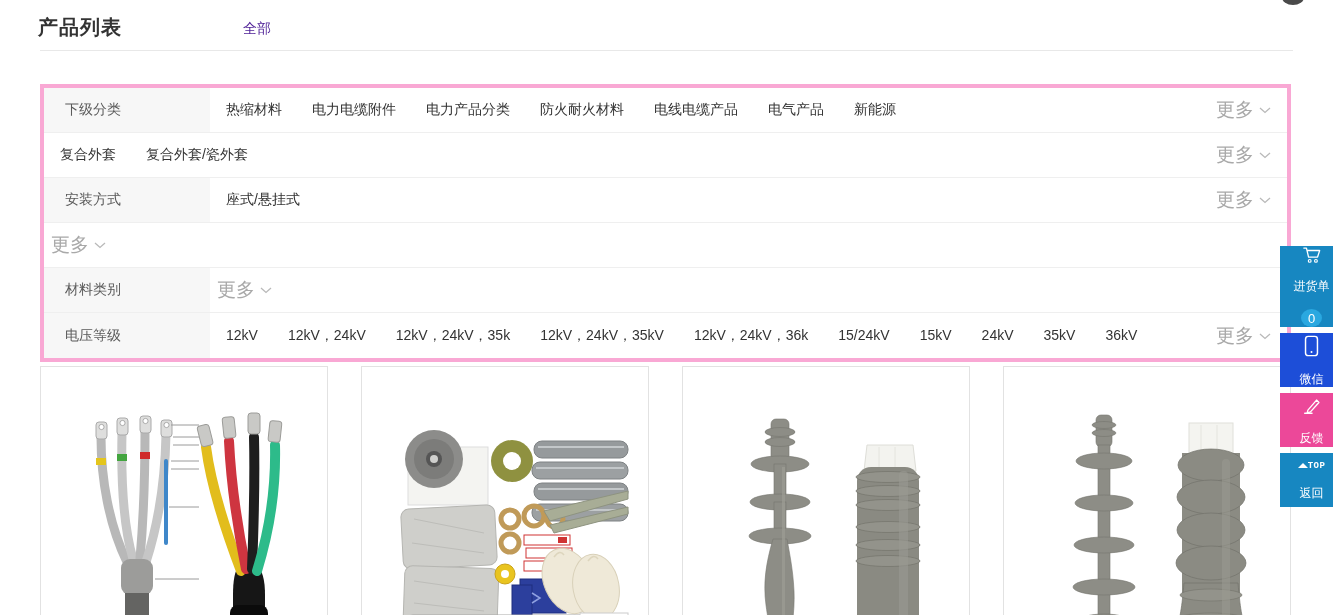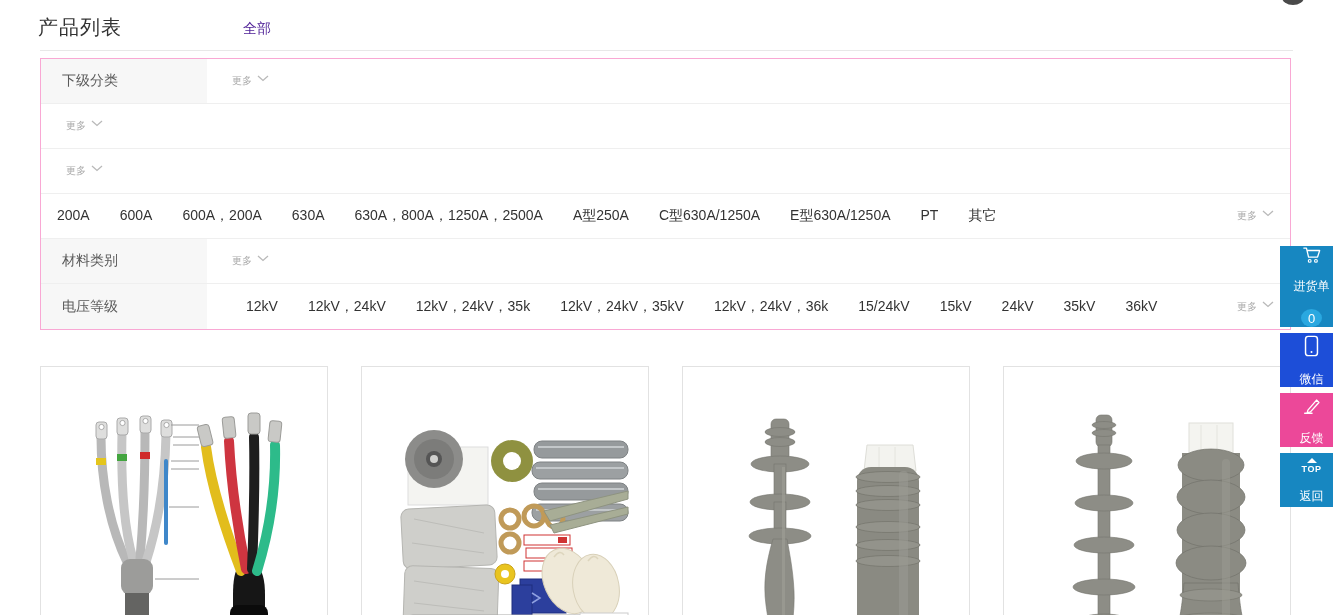--- a/index.html
+++ b/index.html
@@ -2,93 +2,96 @@
 <html><head>
 <meta charset="utf-8">
 <style>
   html,body{margin:0;padding:0;}
   body{
     width:1333px;height:615px;position:relative;overflow:hidden;
     background:#fff;font-family:"Liberation Sans","DejaVu Sans",sans-serif;
     color:#333;
   }
   
-  .page-title{position:absolute;left:38px;top:14px;font-size:20px;color:#333;letter-spacing:1px;}
+  .page-title{position:absolute;left:38px;top:14px;font-size:20px;color:#333;letter-spacing:1px;font-weight:bold;}
   .tab-all{position:absolute;left:243px;top:20px;font-size:14px;color:#4c1d95;cursor:pointer;}
   .head-divider{position:absolute;left:40px;right:40px;top:50px;height:1px;background:#e8e8e8;}
   .cutoff-circle{position:absolute;left:1282px;top:-10px;width:22px;height:15px;border-radius:50%;background:#4a4a4a;}
 
   
-  .ftable{position:absolute;left:40px;top:58px;width:1251px;border:1px solid #f9a8d4;box-sizing:border-box;background:#fff;}
+  .ftable{position:absolute;left:40px;top:84px;width:1251px;border:4px solid #f9a8d4;box-sizing:border-box;background:#fff;}
   .frow{display:flex;height:45px;border-bottom:1px solid #efefef;box-sizing:border-box;align-items:center;}
-  .frow:last-child{border-bottom:none;gap:23px;}
+  .frow:last-child{border-bottom:none;}
   .flabel{width:166px;flex:none;align-self:stretch;background:#f7f7f7;display:flex;align-items:center;
           padding-left:21px;box-sizing:border-box;font-size:14px;color:#5a5a5a;}
   .fopts{flex:1;padding-left:16px;white-space:nowrap;overflow:hidden;font-size:14px;}
   .fopt{margin-right:30px;color:#333;cursor:pointer;}
-  .fmore{flex:none;width:78px;display:flex;justify-content:flex-end;
-         padding-right:16px;box-sizing:border-box;color:#a9a9a9;font-size:10px;cursor:pointer;gap:5px;font-family:Liberation Serif, serif;}
+  .fmore{flex:none;width:78px;display:flex;align-items:center;justify-content:flex-end;
+         padding-right:16px;box-sizing:border-box;color:#a9a9a9;font-size:19px;cursor:pointer;gap:5px;font-family:Liberation Serif, serif;}
   .chev{display:inline-block;margin-top:1px;}
 
   
   .cards{position:absolute;left:40px;top:366px;display:flex;gap:33px;}
   .card{width:288px;height:290px;border:1px solid #e2e2e2;background:#fff;box-sizing:border-box;
         overflow:hidden;cursor:pointer;}
   .card svg{display:block;}
 
   
   .sb{position:absolute;top:246px;right:0;width:53px;}
   .sb-item{color:#fff;display:flex;flex-direction:column;align-items:center;justify-content:center;
            margin-bottom:6px;cursor:pointer;width:63px;box-sizing:border-box;gap:12px;}
   .sb-item{height:54px;}
   .sb-item.sb-big{height:81px;}
   .sb-lab{font-size:12px;margin-top:4px;line-height:1;}
   .sb-badge{width:21px;height:21px;border-radius:50%;display:flex;align-items:center;justify-content:center;
             font-size:13px;margin-top:5px;color:#fff;}
-  .top-ic{display:flex;flex-direction:column;align-items:center;line-height:1;}
+  .top-ic{display:flex;flex-direction:row;align-items:center;line-height:1;font-family:Liberation Mono, monospace;}
   .top-ic .tri{width:0;height:0;border-left:5px solid transparent;border-right:5px solid transparent;
                border-bottom:5px solid #fff;margin-bottom:2px;}
   .top-ic b{font-size:9px;font-weight:bold;letter-spacing:.5px;}
 </style>
 </head>
 <body>
 
 <div class="page-title">产品列表</div>
 <div class="tab-all">全部</div>
 <div class="head-divider"></div>
 <div class="cutoff-circle"></div>
 
 <div class="ftable">
     <div class="frow">
       <div class="flabel">下级分类</div>
-      <div class="fmore">
-        <span>更多</span>
-        <svg class="chev" viewBox="0 0 12 7" width="12" height="7">
-          <polyline points="1,1 6,5.5 11,1" fill="none" stroke="#b9b9b9" stroke-width="1.3"></polyline>
-        </svg>
-      </div>
-    </div>
-    <div class="frow">
-      <div class="fmore">
-        <span>更多</span>
-        <svg class="chev" viewBox="0 0 12 7" width="12" height="7">
-          <polyline points="1,1 6,5.5 11,1" fill="none" stroke="#b9b9b9" stroke-width="1.3"></polyline>
-        </svg>
-      </div>
-    </div>
-    <div class="frow">
-      <div class="fmore">
-        <span>更多</span>
-        <svg class="chev" viewBox="0 0 12 7" width="12" height="7">
-          <polyline points="1,1 6,5.5 11,1" fill="none" stroke="#b9b9b9" stroke-width="1.3"></polyline>
-        </svg>
-      </div>
-    </div>
-    <div class="frow">
-      <div class="fopts"><span class="fopt">200A</span><span class="fopt">600A</span><span class="fopt">600A，200A</span><span class="fopt">630A</span><span class="fopt">630A，800A，1250A，2500A</span><span class="fopt">A型250A</span><span class="fopt">C型630A/1250A</span><span class="fopt">E型630A/1250A</span><span class="fopt">PT</span><span class="fopt">其它</span></div>
+      <div class="fopts"><span class="fopt">热缩材料</span><span class="fopt">电力电缆附件</span><span class="fopt">电力产品分类</span><span class="fopt">防火耐火材料</span><span class="fopt">电线电缆产品</span><span class="fopt">电气产品</span><span class="fopt">新能源</span></div>
+      <div class="fmore">
+        <span>更多</span>
+        <svg class="chev" viewBox="0 0 12 7" width="12" height="7">
+          <polyline points="1,1 6,5.5 11,1" fill="none" stroke="#b9b9b9" stroke-width="1.3"></polyline>
+        </svg>
+      </div>
+    </div>
+    <div class="frow">
+      <div class="fopts"><span class="fopt">复合外套</span><span class="fopt">复合外套/瓷外套</span></div>
+      <div class="fmore">
+        <span>更多</span>
+        <svg class="chev" viewBox="0 0 12 7" width="12" height="7">
+          <polyline points="1,1 6,5.5 11,1" fill="none" stroke="#b9b9b9" stroke-width="1.3"></polyline>
+        </svg>
+      </div>
+    </div>
+    <div class="frow">
+      <div class="flabel">安装方式</div>
+      <div class="fopts"><span class="fopt">座式/悬挂式</span></div>
+      <div class="fmore">
+        <span>更多</span>
+        <svg class="chev" viewBox="0 0 12 7" width="12" height="7">
+          <polyline points="1,1 6,5.5 11,1" fill="none" stroke="#b9b9b9" stroke-width="1.3"></polyline>
+        </svg>
+      </div>
+    </div>
+    <div class="frow">
       <div class="fmore">
         <span>更多</span>
         <svg class="chev" viewBox="0 0 12 7" width="12" height="7">
           <polyline points="1,1 6,5.5 11,1" fill="none" stroke="#b9b9b9" stroke-width="1.3"></polyline>
         </svg>
       </div>
     </div>
     <div class="frow">
       <div class="flabel">材料类别</div>
       <div class="fmore">

